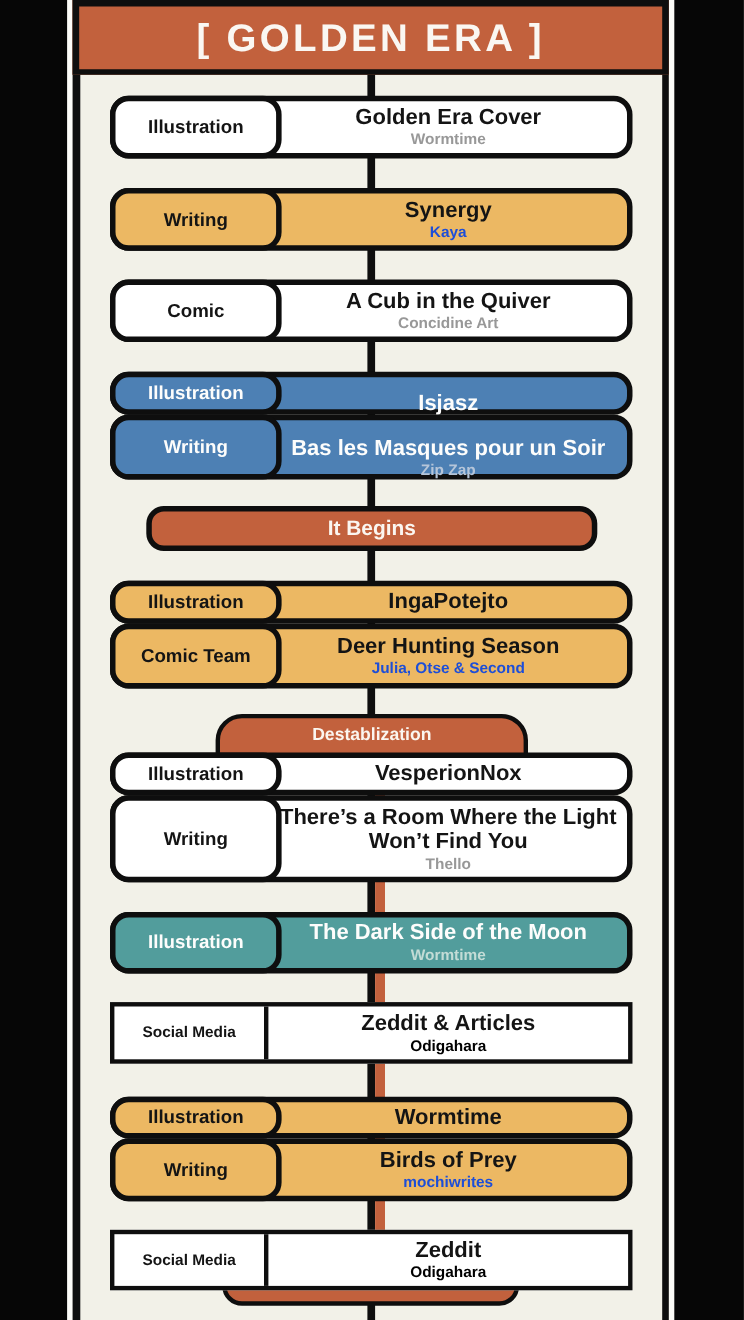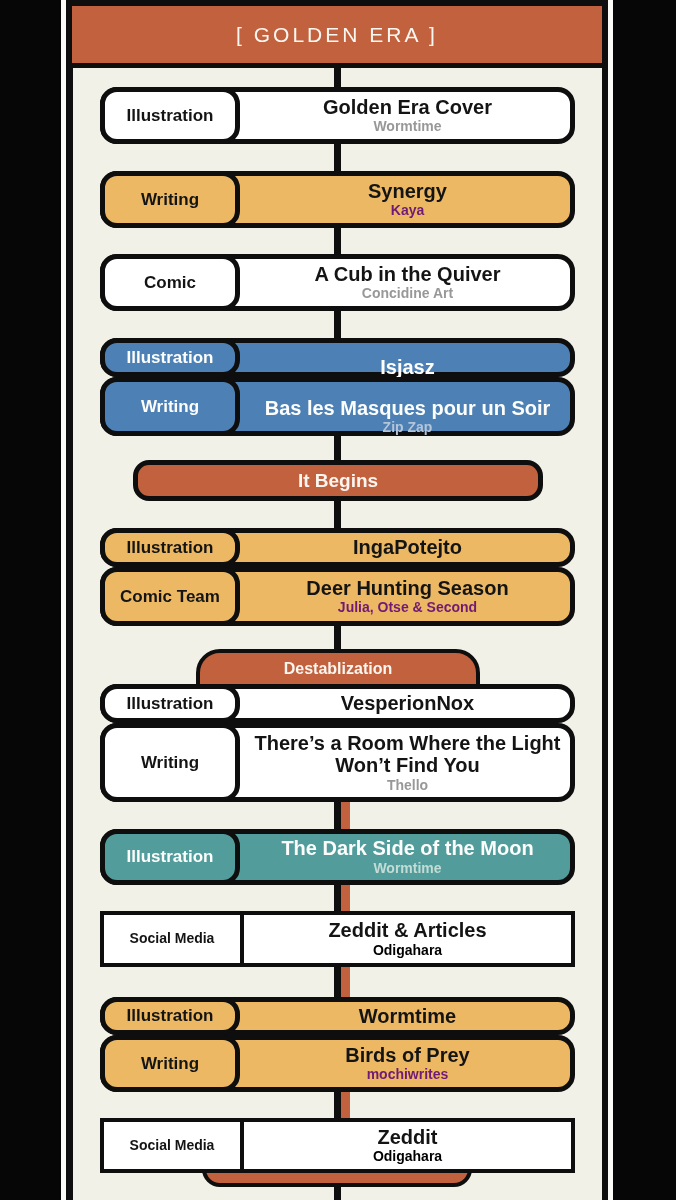--- a/index.html
+++ b/index.html
@@ -24,21 +24,21 @@
   .header{
     position:absolute;left:66px;top:0;width:542px;height:68px;
     background:#c2613d;
     border:6px solid #0e0e0e;
     border-bottom-width:5px;
     box-sizing:border-box;
     display:flex;align-items:center;justify-content:center;
     z-index:4;
   }
   .header .title{
-    color:#faf7f2;font-size:21px;font-weight:400;letter-spacing:3px;
+    color:#faf7f2;font-size:35px;font-weight:700;letter-spacing:3px;
   }
   .line-black{
     position:absolute;left:334px;top:64px;width:7px;height:1136px;
     background:#0e0e0e;z-index:1;
   }
   .line-orange{
     position:absolute;left:341px;top:668px;width:9px;height:492px;
     background:#c2613d;z-index:1;
   }
   
@@ -65,34 +65,34 @@
     position:absolute;left:100px;width:475px;
     box-sizing:border-box;z-index:3;
     display:flex;flex-direction:column;align-items:center;justify-content:center;
     padding-left:140px;
     text-align:center;line-height:1.12;
   }
   .card.rounded{
     border:5px solid #0e0e0e;border-radius:17px;
   }
   .card .pill{
-    position:absolute;left:-5px;top:-5px;width:140px;height:calc(100% + 10px);
+    position:absolute;left:-5px;top:-5px;width:156px;height:calc(100% + 10px);
     box-sizing:border-box;border:5px solid #0e0e0e;border-radius:17px;
     display:flex;align-items:center;justify-content:center;
     font-size:17px;font-weight:600;
   }
   .card .card-title{font-size:20px;font-weight:700;color:#141414;}
   .card .card-sub{font-size:14px;font-weight:600;margin-top:1px;}
   
   .c-white{background:#ffffff;}
   .c-white .pill{background:#ffffff;color:#141414;}
   .c-white .card-sub{color:#989898;}
   .c-yellow{background:#ecb863;}
   .c-yellow .pill{background:#ecb863;color:#141414;}
-  .c-yellow .card-sub{color:#701a75;}
+  .c-yellow .card-sub{color:#1d4ed8;}
   .c-blue{background:#4d80b4;}
   .c-blue .pill{background:#4d80b4;color:#fdfdfc;}
   .c-blue .card-title{color:#fdfdfc;margin-top:20px;}
   .c-blue .card-sub{color:#b5c5d9;}
   .c-teal{background:#529d9c;}
   .c-teal .pill{background:#529d9c;color:#fdfdfc;}
   .c-teal .card-title{color:#fdfdfc;}
   .c-teal .card-sub{color:#c3dcd6;}
   
   .card.square{

